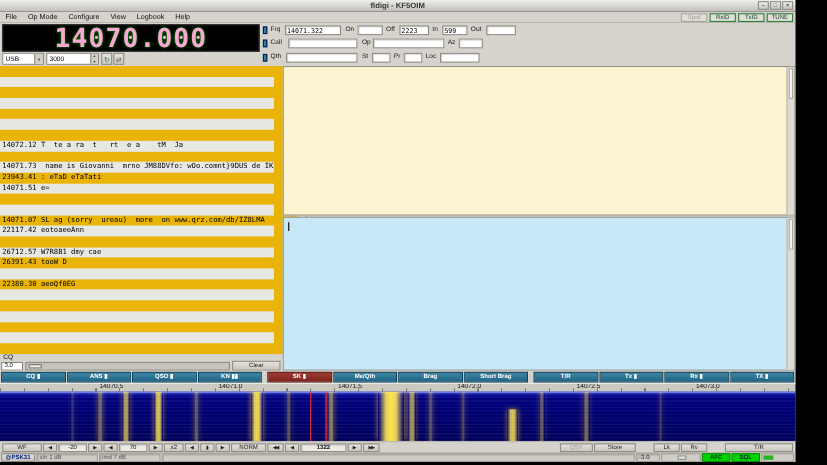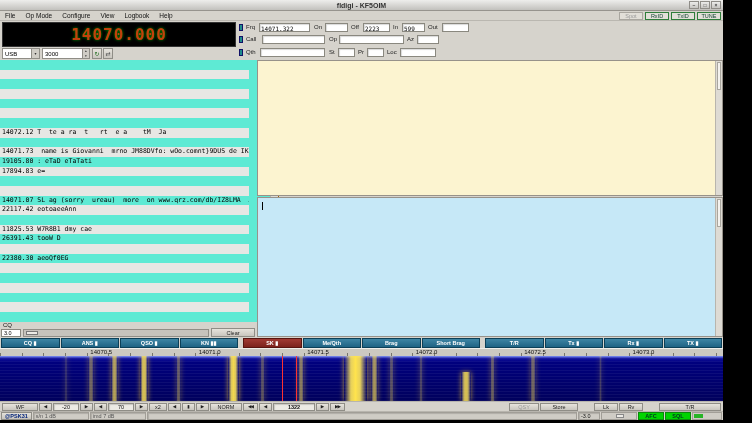--- a/index.html
+++ b/index.html
@@ -24,41 +24,41 @@
   .menu-item{padding:0 5px;height:100%;display:flex;align-items:center;cursor:default;}
   .menu-right{position:absolute;right:2px;top:0;height:10px;display:flex;gap:2px;align-items:center;}
   .id-btn{min-width:24px;height:8px;padding:0 2px;font-size:5.5px;display:flex;align-items:center;
     justify-content:center;background:#e2dfd8;border:1px solid #2f7d3a;color:#143;}
   .id-btn.disabled{border-color:#a9a69f;color:#999;}
 
   
   .freqpanel{position:absolute;left:0;top:21px;width:723px;height:39px;background:#d6d3cc;}
   .lcd{position:absolute;left:2px;top:1px;width:234px;height:25px;background:#000;
     display:flex;align-items:center;justify-content:center;border:1px solid #333;}
-  .lcd span{font-family:"DejaVu Sans Mono",monospace;font-weight:bold;font-size:16px;
-    color:#c2410c;letter-spacing:1px;text-shadow:0 0 3px rgba(0,255,0,.6);}
+  .lcd span{font-family:"DejaVu Sans Mono",monospace;font-weight:bold;font-size:24px;
+    color:#f9a8d4;letter-spacing:1px;text-shadow:0 0 3px rgba(0,255,0,.6);}
   .combo{position:absolute;height:11px;background:#fff;border:1px solid #8f8d86;
     font-size:6px;display:flex;align-items:center;padding-left:2px;color:#000;}
   .combo .arrow{margin-left:auto;width:8px;height:100%;background:#d0cdc6;
     border-left:1px solid #8f8d86;font-size:4px;display:flex;align-items:center;
     justify-content:center;color:#333;}
   .spinner{display:flex;flex-direction:column;margin-left:auto;width:7px;height:100%;
     background:#d0cdc6;border-left:1px solid #8f8d86;}
   .spinner span{flex:1;font-size:3.5px;line-height:4px;text-align:center;color:#333;}
   .tool-btn{position:absolute;width:10px;height:11px;background:linear-gradient(#e6e3dc,#c9c6bf);
     border:1px solid #8f8d86;font-size:6px;display:flex;align-items:center;
     justify-content:center;color:#1b6b1b;}
   .flabel{position:absolute;font-size:6px;color:#222;height:9px;line-height:9px;white-space:nowrap;}
   .finput{position:absolute;height:9px;background:#fff;border:1px solid #8a887f;
     box-shadow:inset 1px 1px 1px rgba(0,0,0,.15);
     font:6px "DejaVu Sans Mono",monospace;line-height:7px;padding:1px 0 0 1px;color:#000;overflow:hidden;}
   .ftag{position:absolute;width:4px;height:7px;background:#1f8c8c;border:1px solid #116;}
 
   
-  .browser{position:absolute;left:0;top:60px;width:279px;height:262px;background:#5eead4;
+  .browser{position:absolute;left:0;top:60px;width:279px;height:262px;background:#eab308;
     border-right:1px solid #a16207;overflow:hidden;}
   .browser-rows{position:absolute;left:0;top:0;width:249px;height:100%;}
   .brow{height:9.7px;font:6.5px "DejaVu Sans Mono",monospace;line-height:9.7px;
     white-space:pre;overflow:hidden;padding-left:2px;color:#000;}
   .brow:nth-child(even){background:#e7e7e4;}
   .vscroll{position:absolute;right:0;top:0;width:8px;height:100%;background:#dedbd4;
     border-left:1px solid #b8b5ad;}
   .vscroll .thumb{position:absolute;left:1px;right:1px;top:1px;height:28px;
     background:#f4f2ee;border:1px solid #a9a69e;}
 
@@ -233,28 +233,28 @@
       <div class="brow"></div>
           <div class="brow"></div>
           <div class="brow"></div>
           <div class="brow"></div>
           <div class="brow"></div>
           <div class="brow"></div>
           <div class="brow"></div>
           <div class="brow">14072.12 T  te a ra  t   rt  e a    tM  Ja</div>
           <div class="brow"></div>
           <div class="brow">14071.73  name is Giovanni  mrno JM88DVfo: wOo.comnt}9DUS de IK8</div>
-          <div class="brow">19105.80 : eTaD eTaTati</div>
-          <div class="brow">17894.83 e=</div>
+          <div class="brow">23943.41 : eTaD eTaTati</div>
+          <div class="brow">14071.51 e=</div>
           <div class="brow"></div>
           <div class="brow"></div>
           <div class="brow">14071.07 SL ag (sorry  ureau)  more  on www.qrz.com/db/IZ8LMA  A</div>
           <div class="brow">22117.42 eotoaeeAnn</div>
           <div class="brow"></div>
-          <div class="brow">11825.53 W7R8B1 dmy cae</div>
+          <div class="brow">26712.57 W7R8B1 dmy cae</div>
           <div class="brow">26391.43 tooW D</div>
           <div class="brow"></div>
           <div class="brow">22380.30 aeoQf0EG</div>
           <div class="brow"></div>
           <div class="brow"></div>
           <div class="brow"></div>
           <div class="brow"></div>
           <div class="brow"></div>
           <div class="brow"></div>
         </div>

